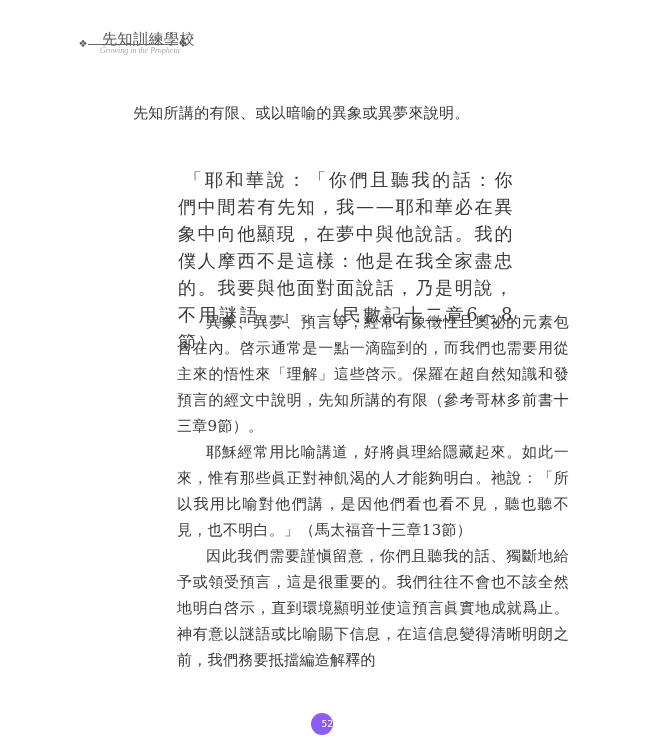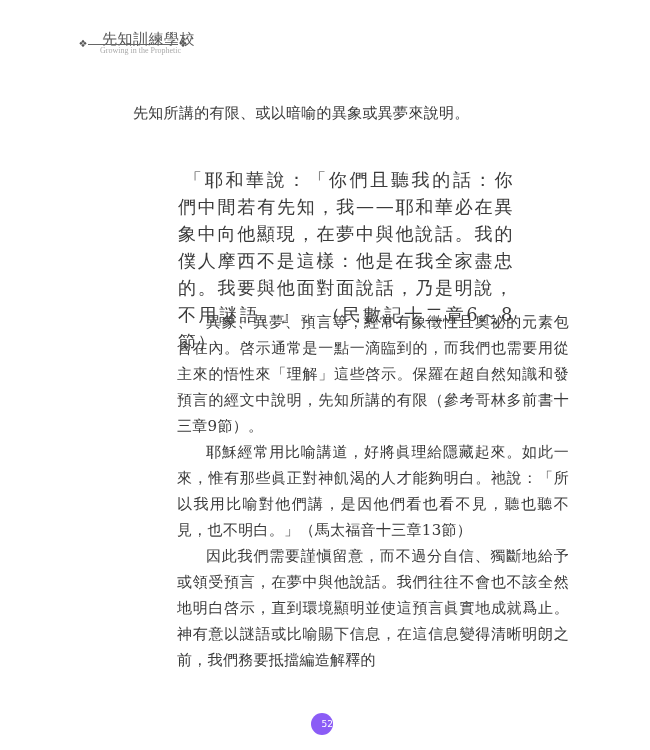--- a/index.html
+++ b/index.html
@@ -50,20 +50,21 @@
       color: #555;
       text-align: center;
     }
     .header-orn.left { left: 0; }
     .header-orn.right { right: 0; }
     .header-subtitle {
       position: absolute;
       left: 22px;
       top: 18px;
       font-family: "Liberation Serif", serif;
+      font-style: italic;
       font-size: 8px;
       color: #aaa;
       white-space: nowrap;
     }
     .body-text {
       position: absolute;
       left: 133px;
       width: 392px;
       font-size: 15px;
       line-height: 26px;
@@ -118,16 +119,16 @@
 
 <div class="body-text" style="top: 100px;">
   <p class="para noindent">先知所講的有限、或以暗喻的異象或異夢來說明。</p>
 </div>
 
 <p class="quote">「耶和華說：「你們且聽我的話：你們中間若有先知，我——耶和華必在異象中向他顯現，在夢中與他說話。我的僕人摩西不是這樣：他是在我全家盡忠的。我要與他面對面說話，乃是明說，不用謎語。』」（民數記十二章6～8節）</p>
 
 <div class="body-text" style="top: 309px; margin-left: 44px;">
   <p class="para">異象、異夢、預言等，經常有象徵性且奧祕的元素包含在內。啓示通常是一點一滴臨到的，而我們也需要用從主來的悟性來「理解」這些啓示。保羅在超自然知識和發預言的經文中說明，先知所講的有限（參考哥林多前書十三章9節）。</p>
   <p class="para">耶穌經常用比喻講道，好將眞理給隱藏起來。如此一來，惟有那些眞正對神飢渴的人才能夠明白。祂說：「所以我用比喻對他們講，是因他們看也看不見，聽也聽不見，也不明白。」（馬太福音十三章13節）</p>
-  <p class="para">因此我們需要謹愼留意，而不過分自信、獨斷地給予或領受預言，在夢中與他說話。我們往往不會也不該全然地明白啓示，直到環境顯明並使這預言眞實地成就爲止。神有意以謎語或比喻賜下信息，在這信息變得清晰明朗之前，我們務要抵擋編造解釋的</p>
+  <p class="para">因此我們需要謹愼留意，你們且聽我的話、獨斷地給予或領受預言，這是很重要的。我們往往不會也不該全然地明白啓示，直到環境顯明並使這預言眞實地成就爲止。神有意以謎語或比喻賜下信息，在這信息變得清晰明朗之前，我們務要抵擋編造解釋的</p>
 </div>
 
 <div class="page-num">52</div>
 
 </body></html>

